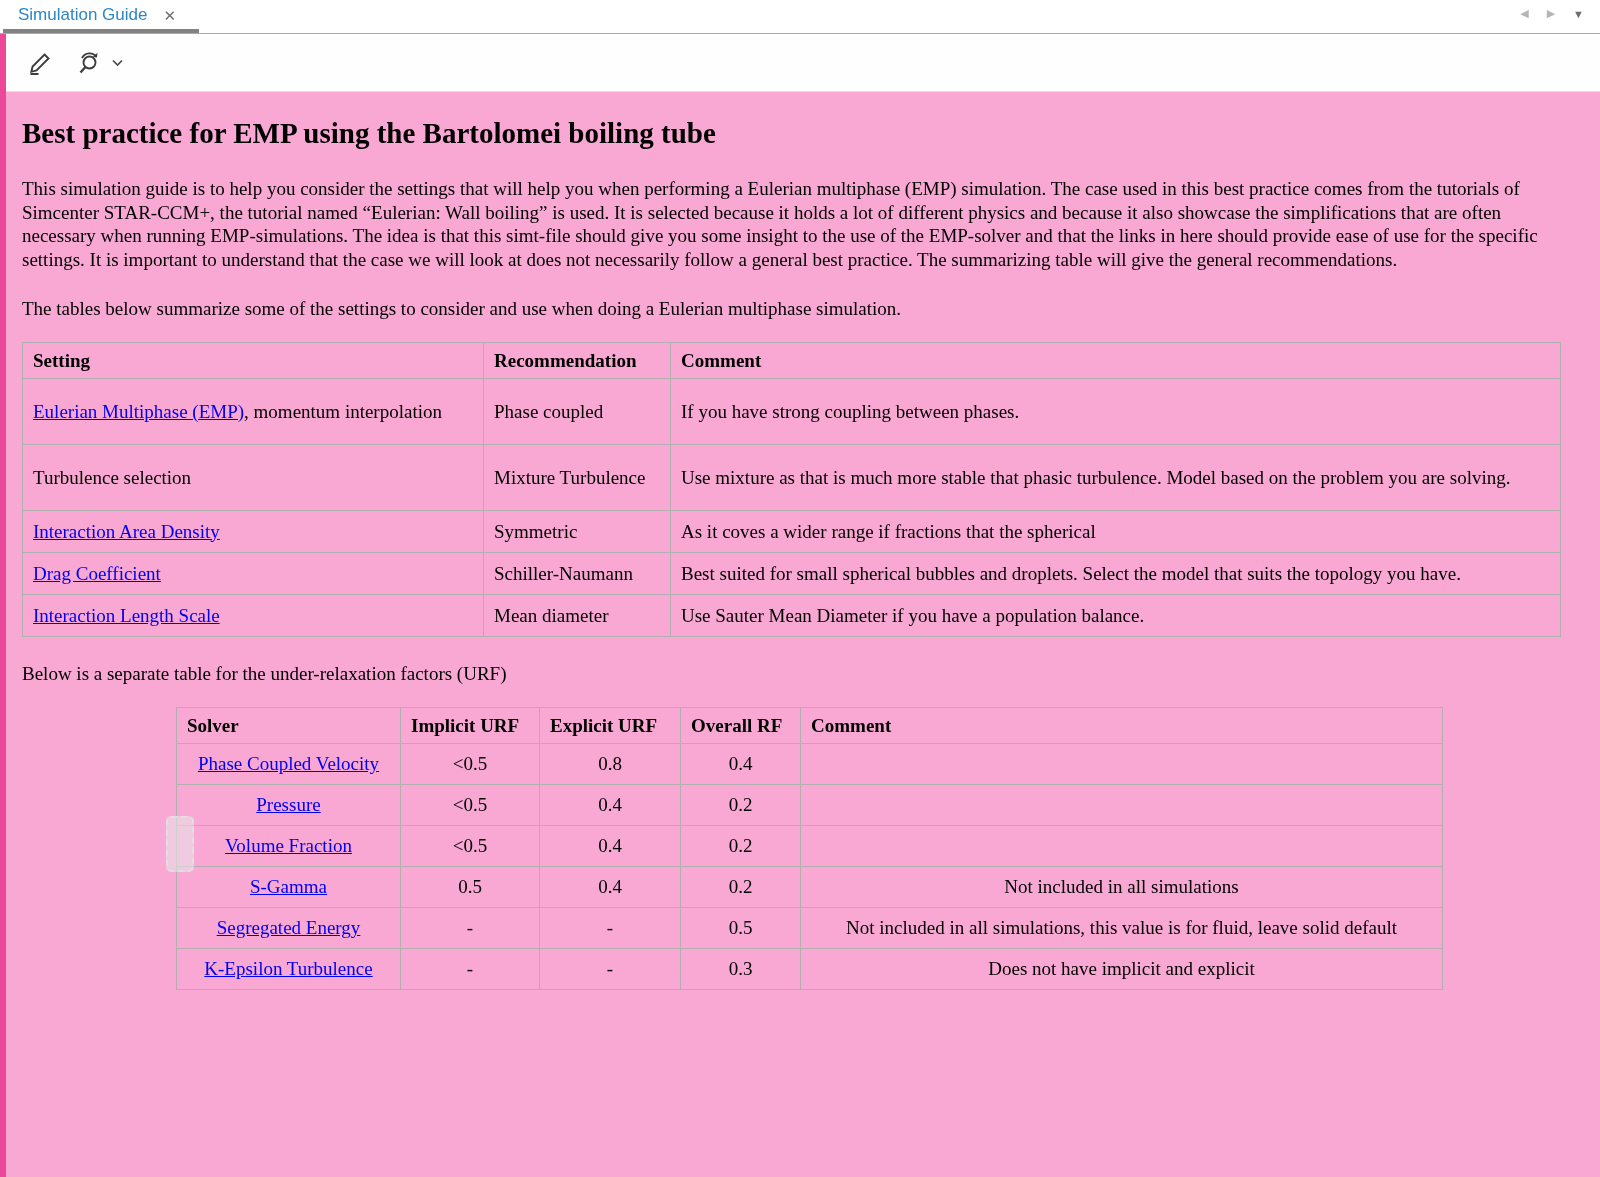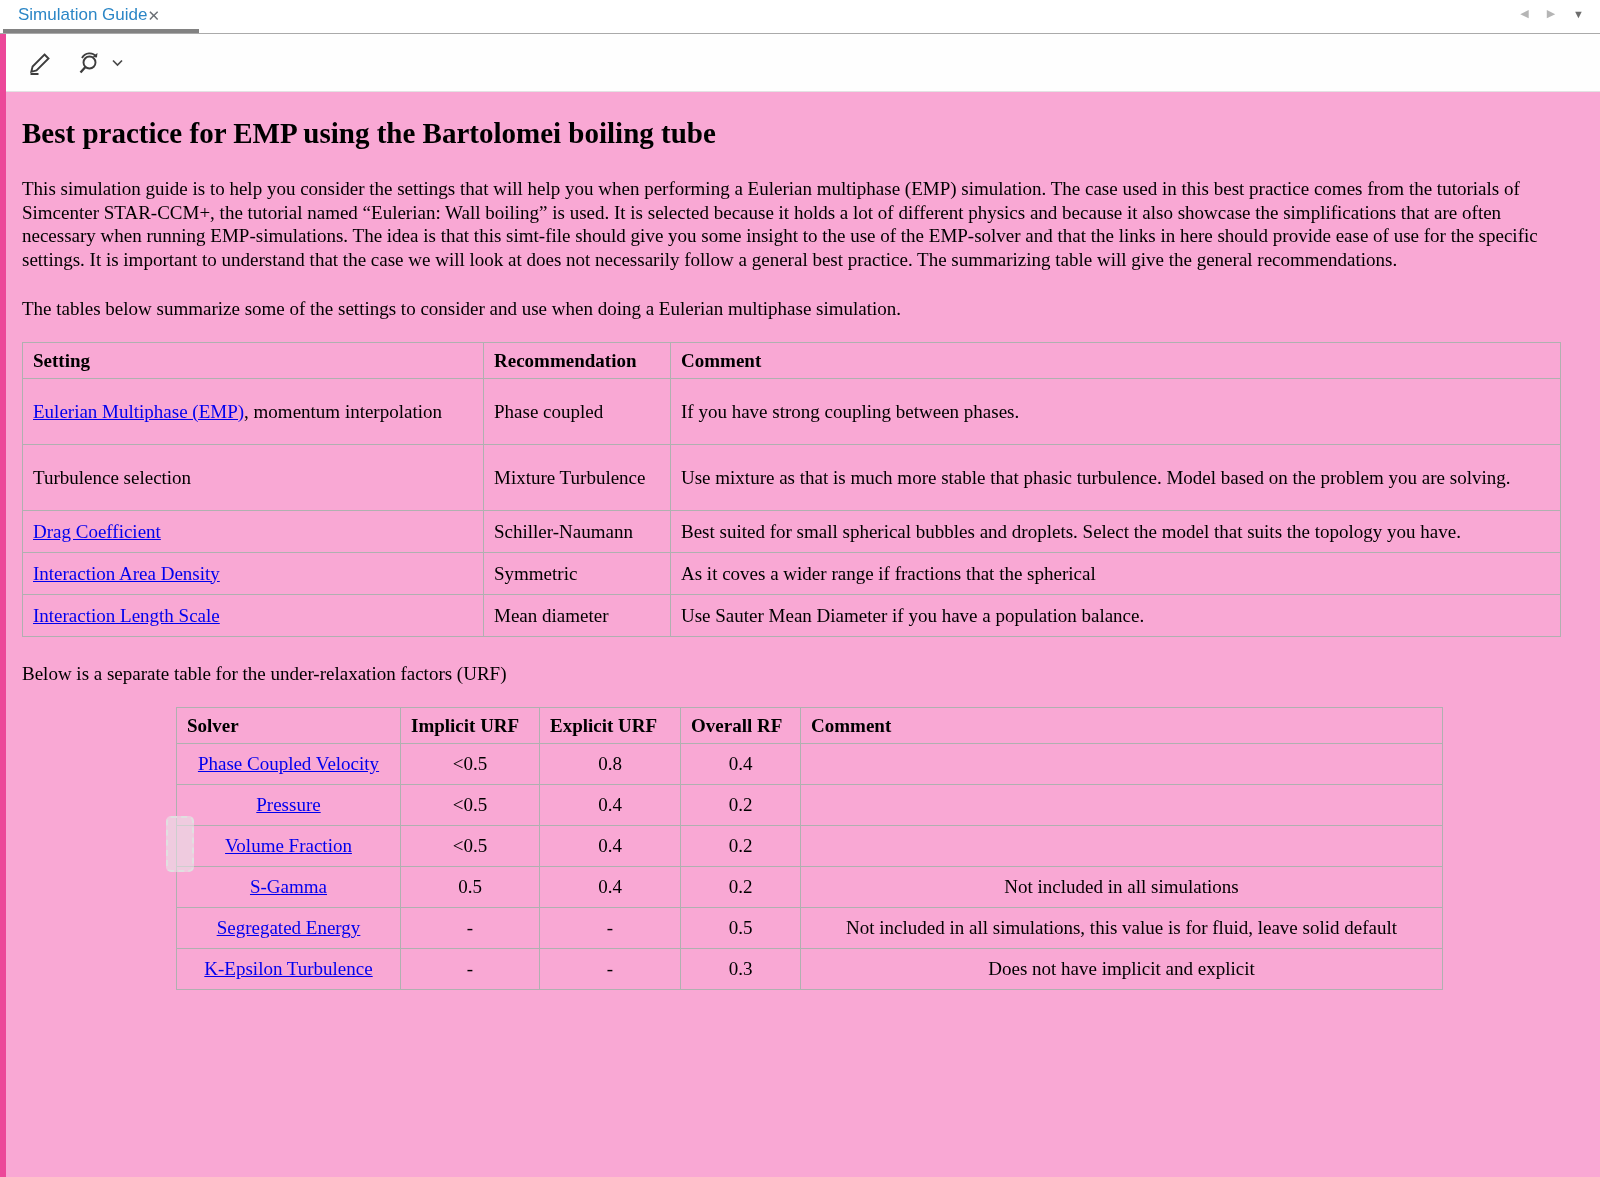--- a/index.html
+++ b/index.html
@@ -1,21 +1,21 @@
 <!DOCTYPE html>
 <html><head>
 <meta charset="utf-8">
 <style>
   * { box-sizing: border-box; margin: 0; padding: 0; }
   html, body { width: 1600px; height: 1177px; background: #ffffff; overflow: hidden; }
   body { font-family: "Liberation Sans", sans-serif; position: relative; }
 
   
   .tabbar { position: relative; height: 34px; background: #ffffff; }
-  .tab { display: inline-flex; align-items: center; height: 30px; padding: 0 12px 0 18px; cursor: pointer; }
+  .tab { display: inline-flex; align-items: center; gap: 16px; height: 30px; padding: 0 12px 0 18px; cursor: pointer; }
   .tab-label { color: #2b86c6; font-size: 17px; }
   .tab-close { color: #6b7075; font-size: 15px; line-height: 1; cursor: pointer; }
   .tab-underline { position: absolute; left: 3px; top: 29px; width: 196px; height: 5px; background: #828282; }
   .tabbar-line { position: absolute; left: 0; right: 0; top: 33px; height: 1px; background: #aaaaaa; }
   .nav-controls { position: absolute; right: 16px; top: 7px; display: flex; align-items: center; gap: 18px; }
   .nav-arrow { font-size: 11px; color: #b5b5b5; cursor: default; }
   .nav-dropdown { font-size: 11px; color: #6d6d6d; cursor: pointer; }
 
   
   .panel { border-left: 6px solid #ec4899; min-height: 1143px; background: #f9a8d4; }
@@ -118,28 +118,28 @@
         <td><a class="doc-link">Eulerian Multiphase (EMP)</a><span>, momentum interpolation</span></td>
         <td>Phase coupled</td>
         <td>If you have strong coupling between phases.</td>
       </tr>
       <tr class="row-tall">
         <td>Turbulence selection</td>
         <td>Mixture Turbulence</td>
         <td>Use mixture as that is much more stable that phasic turbulence. Model based on the problem you are solving.</td>
       </tr>
       <tr class="row-short">
+        <td><a class="doc-link">Interaction Area Density</a></td>
+        <td>Symmetric</td>
+        <td>As it coves a wider range if fractions that the spherical</td>
+      </tr>
+      <tr class="row-short">
         <td><a class="doc-link">Drag Coefficient</a></td>
         <td>Schiller-Naumann</td>
         <td>Best suited for small spherical bubbles and droplets. Select the model that suits the topology you have.</td>
-      </tr>
-      <tr class="row-short">
-        <td><a class="doc-link">Interaction Area Density</a></td>
-        <td>Symmetric</td>
-        <td>As it coves a wider range if fractions that the spherical</td>
       </tr>
       <tr class="row-short">
         <td><a class="doc-link">Interaction Length Scale</a></td>
         <td>Mean diameter</td>
         <td>Use Sauter Mean Diameter if you have a population balance.</td>
       </tr>
     </tbody>
       </table>
 
     <p class="urf-note">Below is a separate table for the under-relaxation factors (URF)</p>

